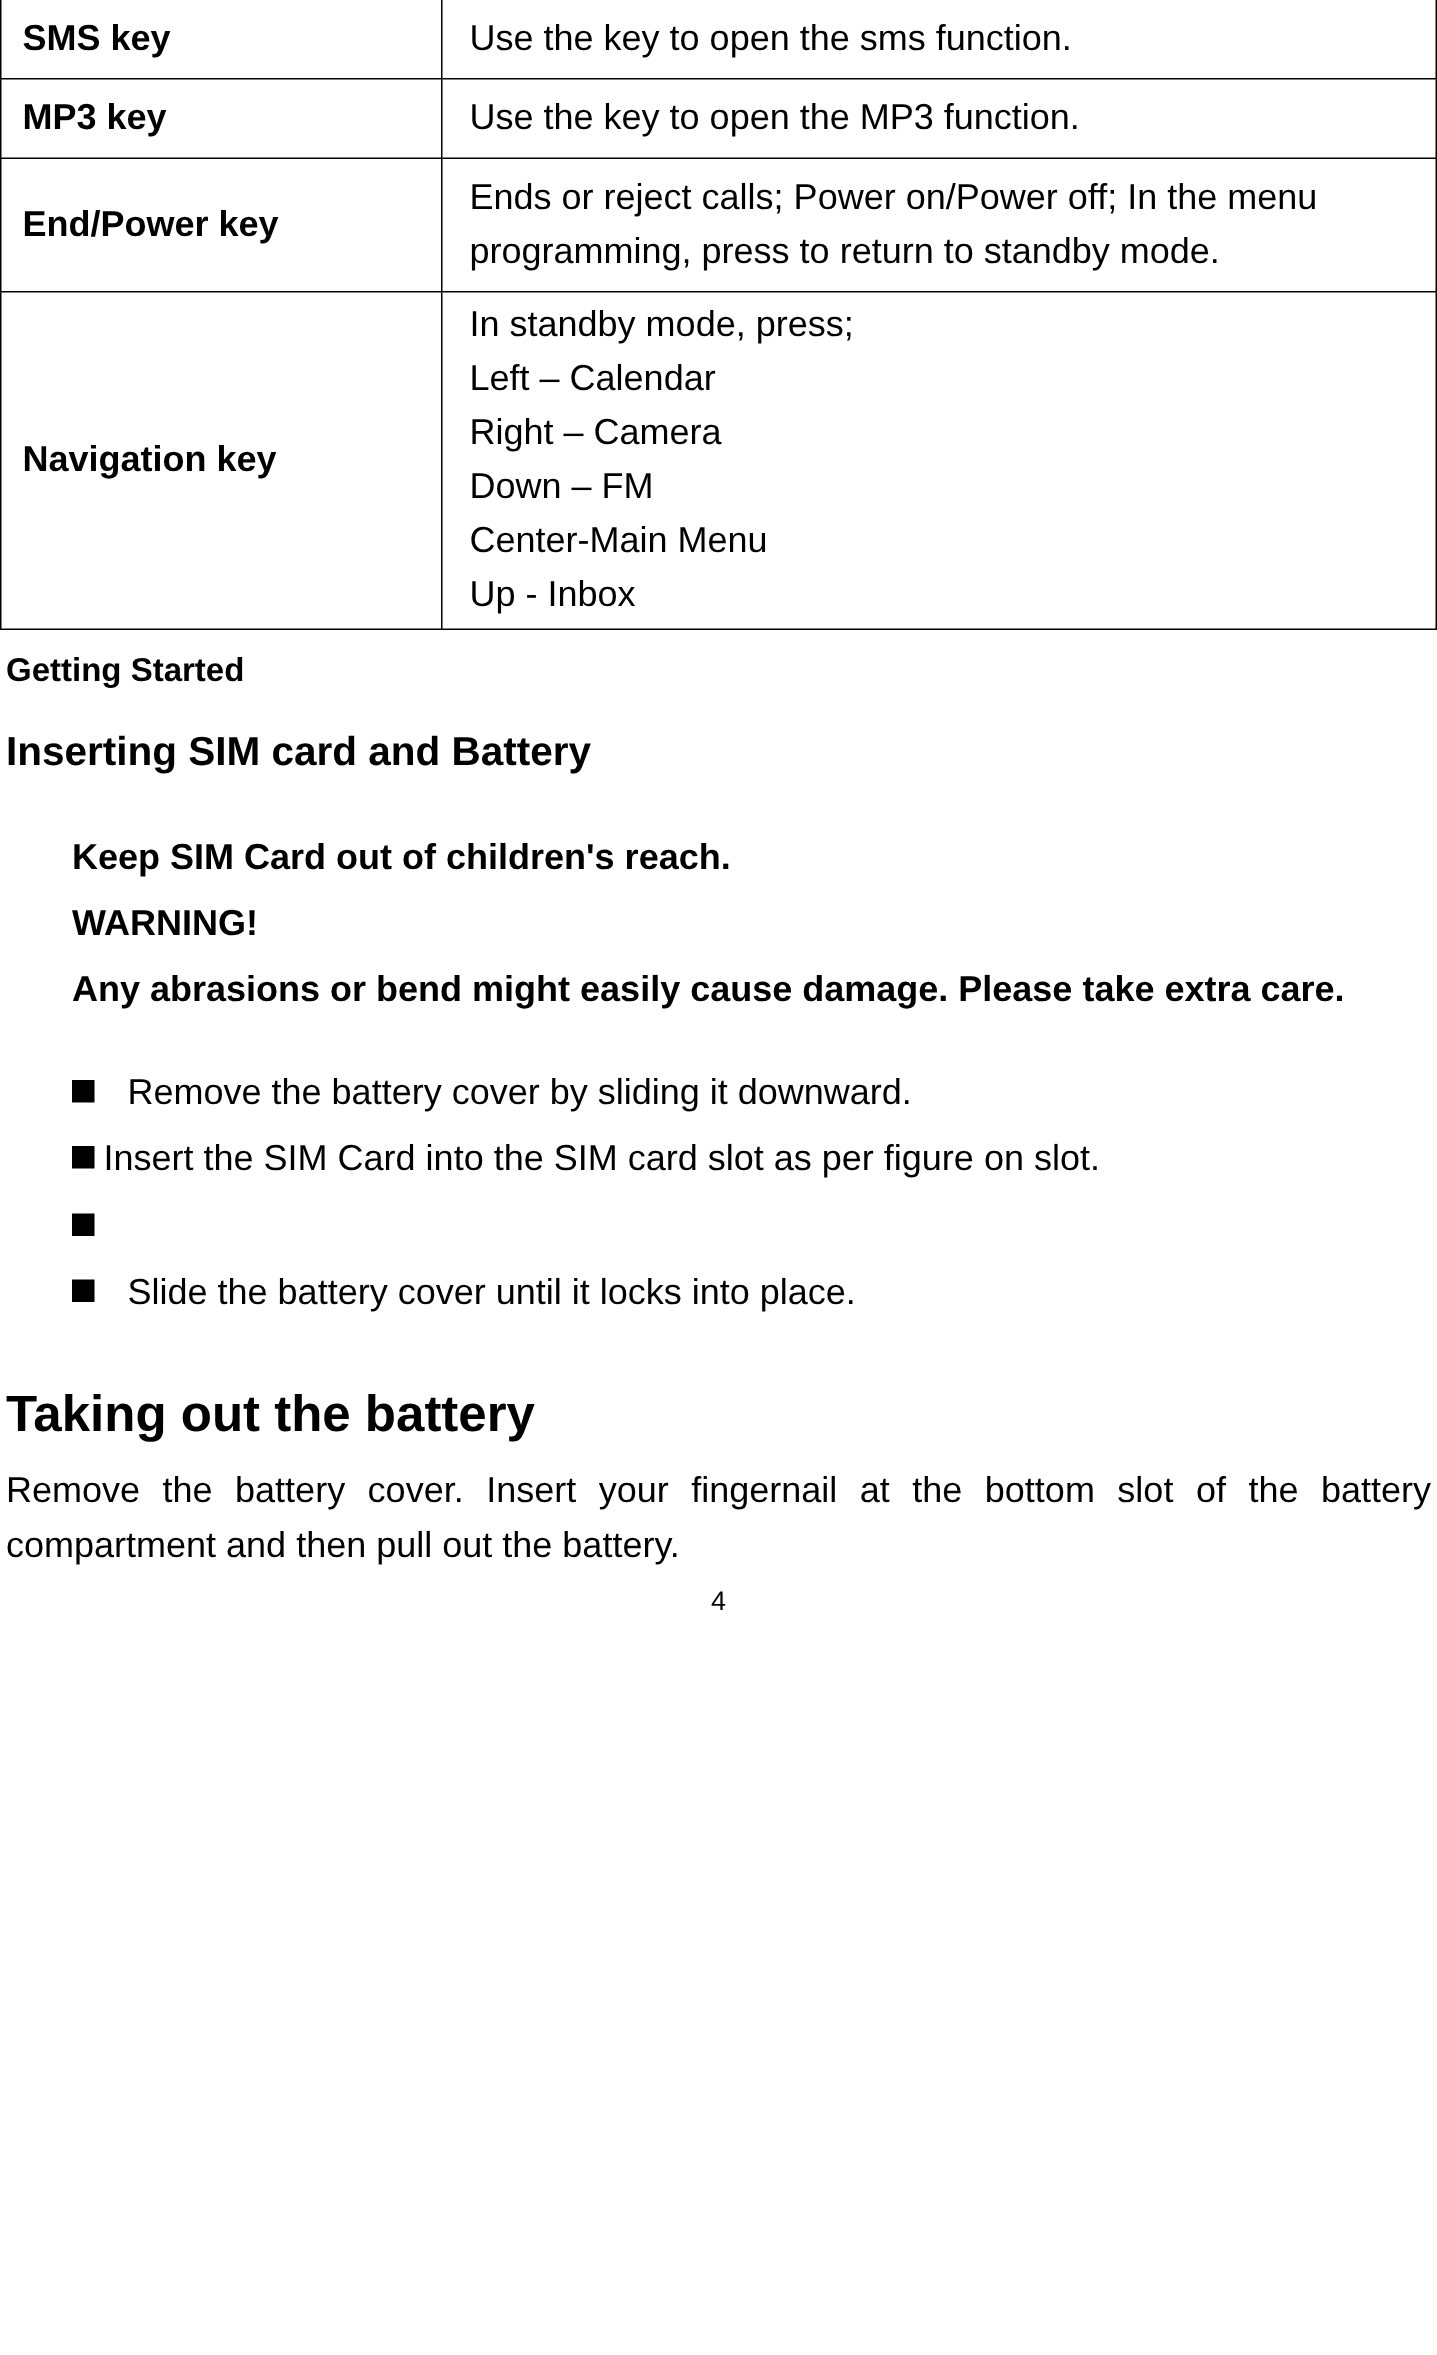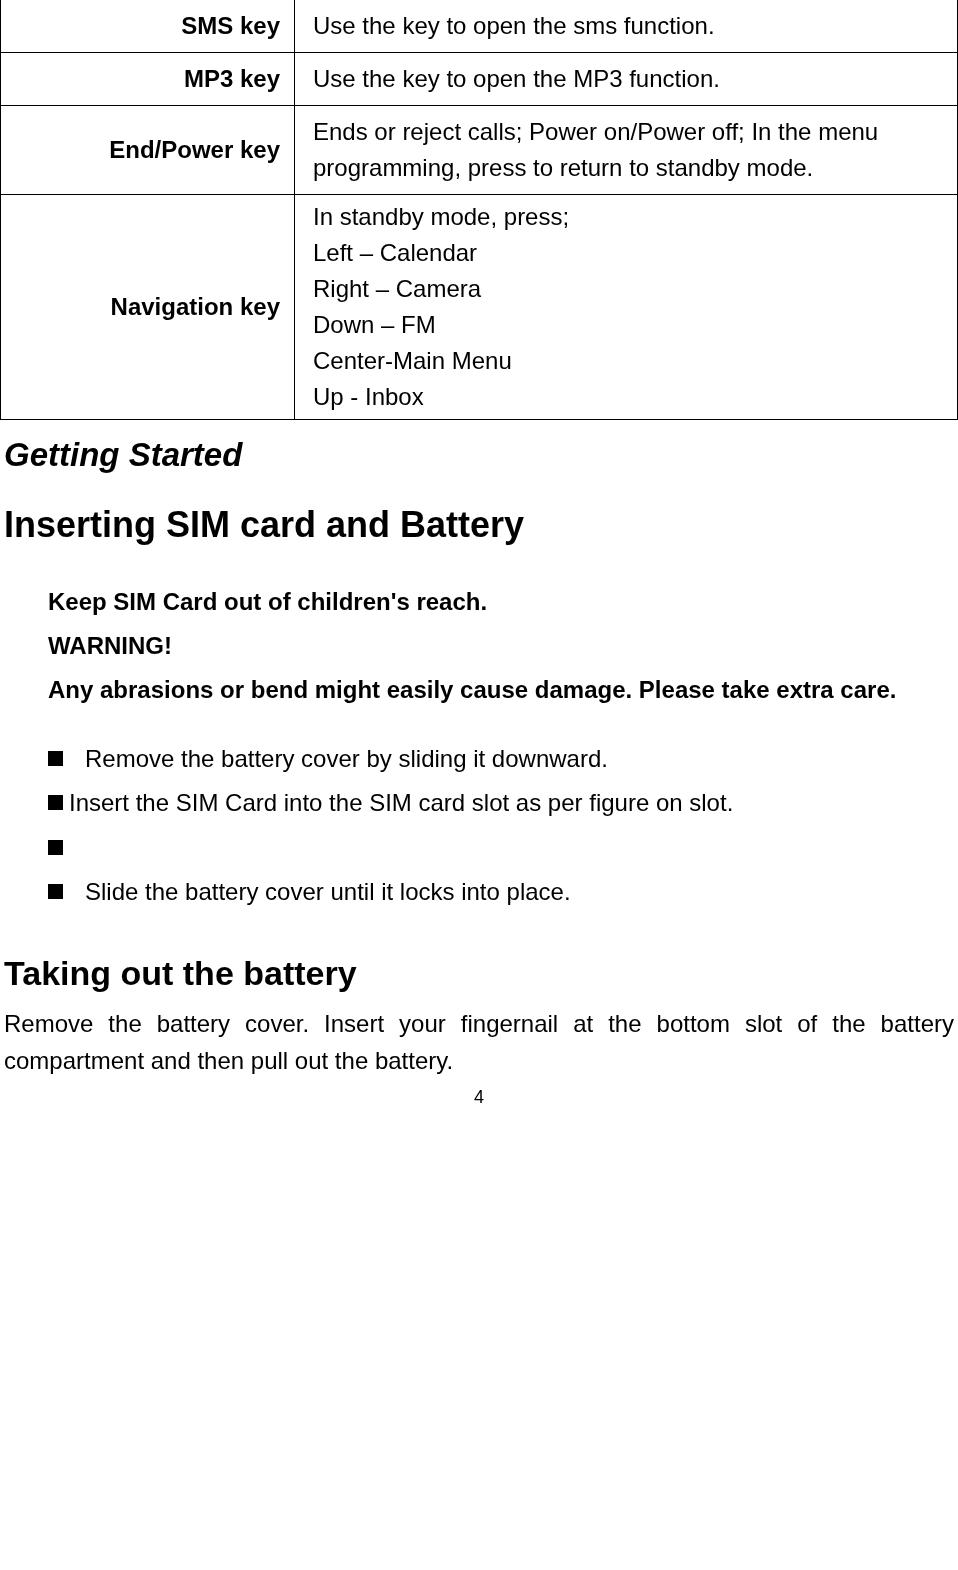--- a/index.html
+++ b/index.html
@@ -23,37 +23,35 @@
     }
     td {
       border: 1px solid #000;
       padding: 8px 14px;
       vertical-align: middle;
     }
     td.key-col {
       width: 294px;
       font-weight: bold;
       vertical-align: middle;
-      text-align: right;
     }
     td.desc-col {
       padding: 8px 18px;
     }
     .nav-lines span {
       display: block;
     }
     h1 {
-      font-size: 33px;
+      font-size: 22px;
       font-weight: bold;
       margin: 10px 0 18px 0;
       padding-left: 4px;
-      font-style: italic;
     }
     h2 {
-      font-size: 36px;
+      font-size: 27px;
       font-weight: bold;
       margin: 18px 0 28px 0;
       padding-left: 4px;
     }
     h3 {
       font-size: 34px;
       font-weight: bold;
       margin: 34px 0 6px 0;
       padding-left: 4px;
     }

